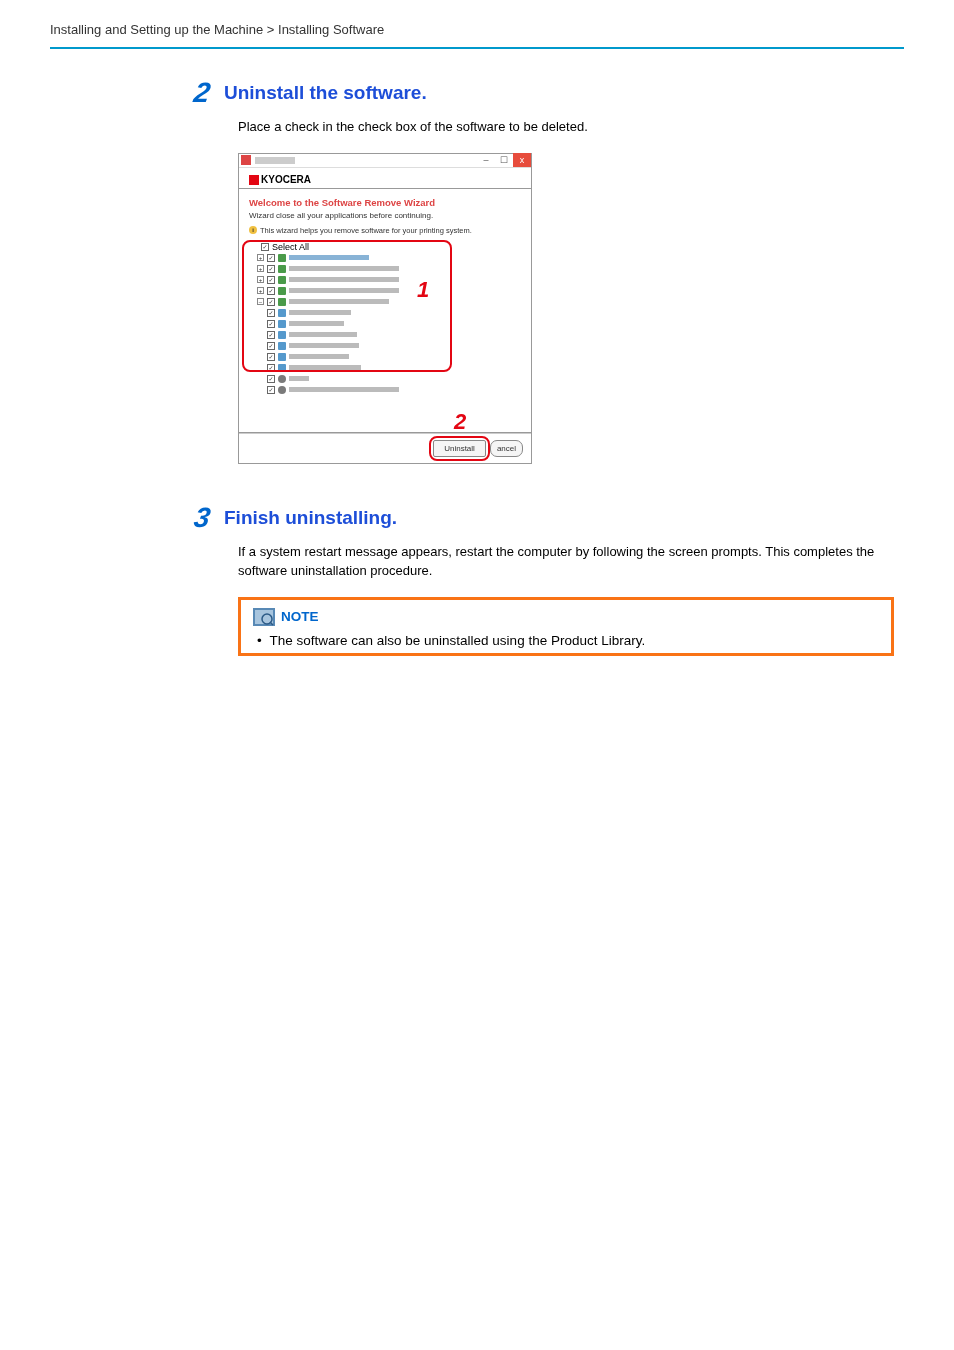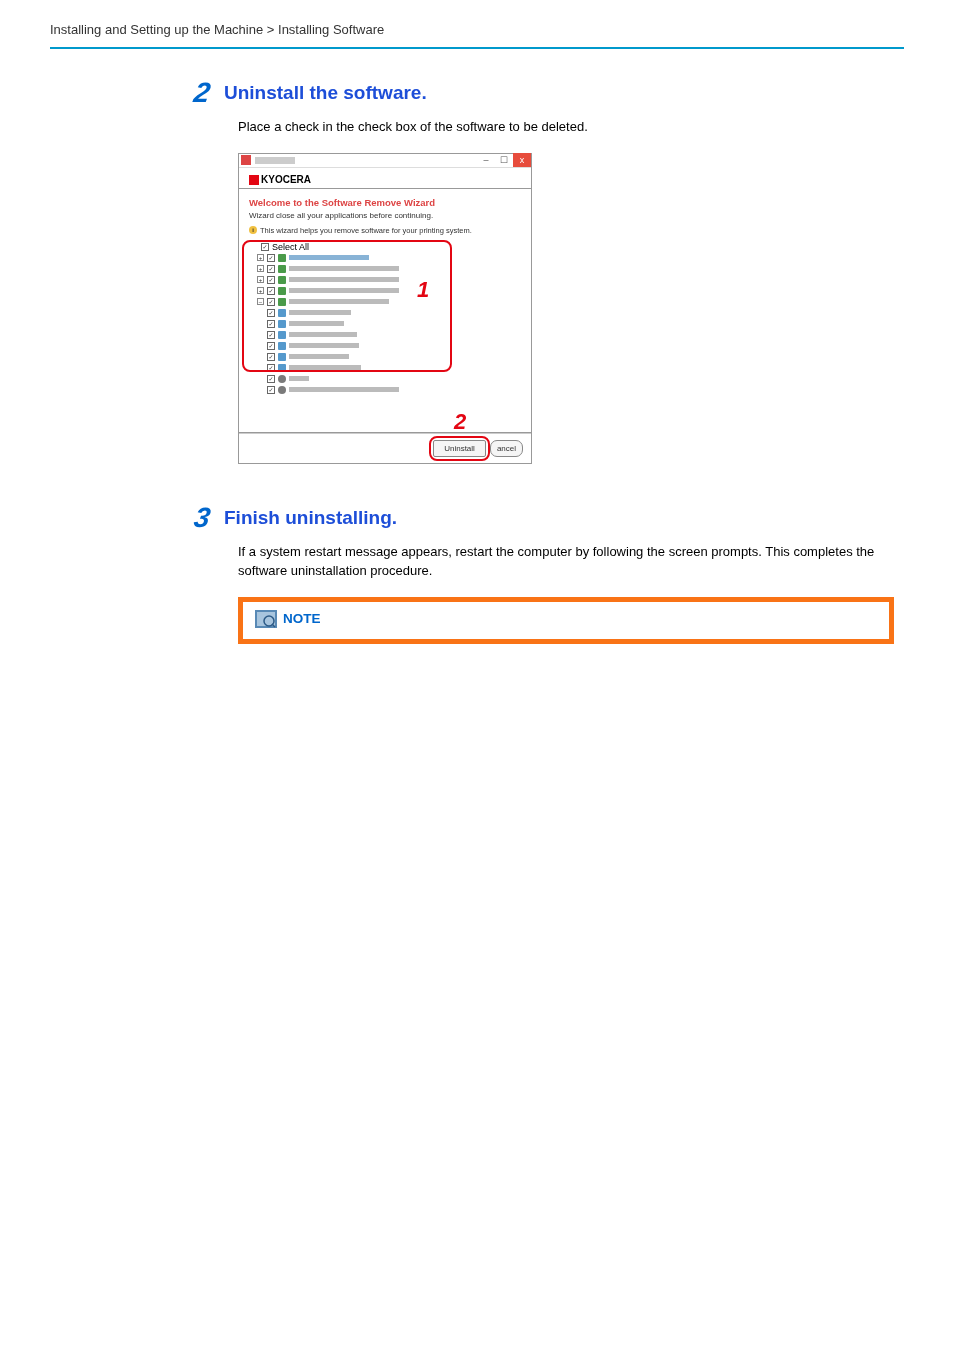--- a/index.html
+++ b/index.html
@@ -251,22 +251,22 @@
       top: -4px;
       left: -4px;
       right: -4px;
       bottom: -4px;
       border: 2px solid #e30613;
       border-radius: 8px;
       pointer-events: none;
     }
     .note-block {
       margin-left: 178px;
-      border: 5px solid #f97316;
-      padding: 8px 12px 6px 12px;
+      border: 3px solid #f97316;
+      padding: 8px 12px 0 12px;
       margin-top: 12px;
       margin-bottom: 20px;
       max-width: 720px;
     }
     .note-header {
       display: flex;
       align-items: center;
       gap: 6px;
       margin-bottom: 5px;
     }
@@ -447,16 +447,17 @@
         <svg width="22" height="18" viewBox="0 0 22 18">
           <rect x="0" y="0" width="22" height="18" fill="#5889b5"></rect>
           <rect x="2" y="2" width="18" height="14" fill="#a8c5de"></rect>
           <circle cx="14" cy="11" r="5" fill="none" stroke="#2c5a86" stroke-width="1.5"></circle>
           <line x1="17" y1="14" x2="20" y2="17" stroke="#2c5a86" stroke-width="1.5"></line>
         </svg>
       </span>
       <span class="note-title">NOTE</span>
     </div>
     <ul class="note-list">
+      <li>The software can also be uninstalled using the Product Library.</li>
     </ul>
   </div>
 
 </div>
 
 </body></html>

